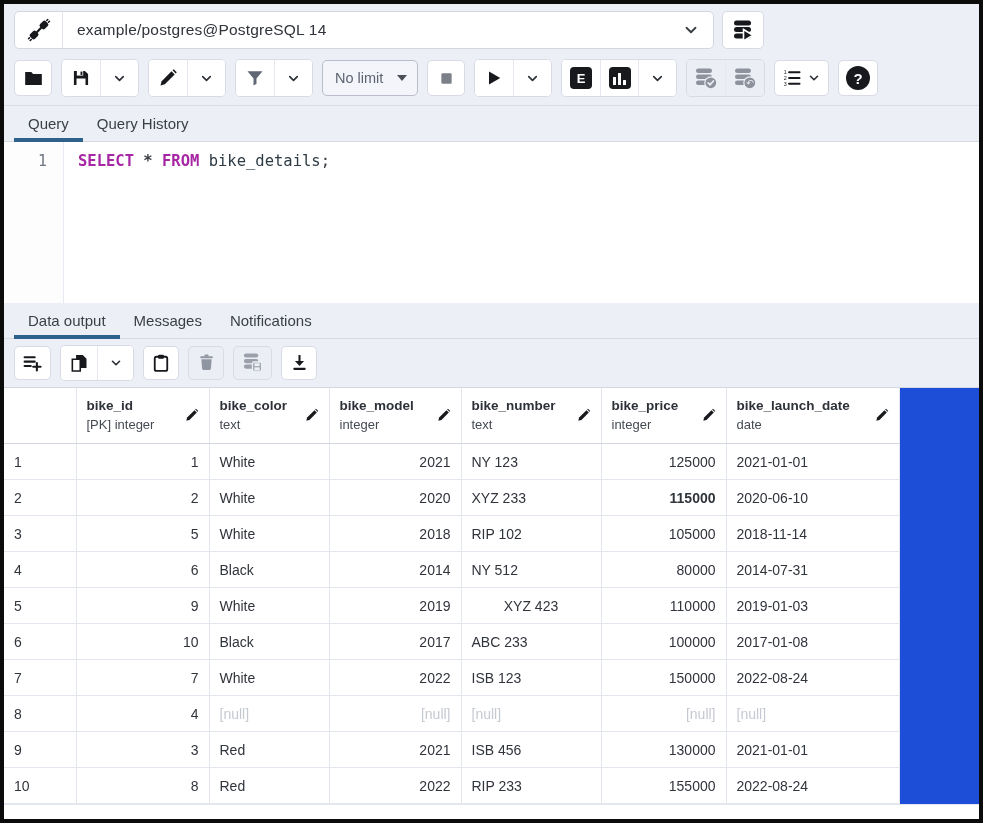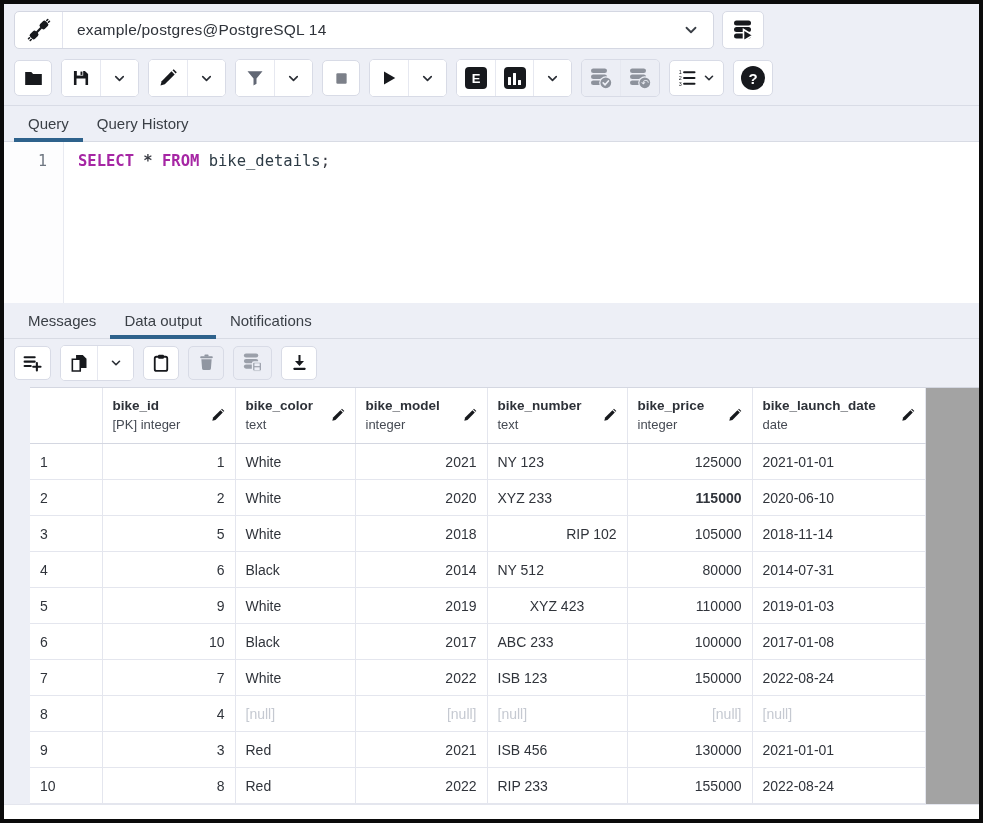--- a/index.html
+++ b/index.html
@@ -41,21 +41,21 @@
   .tok-keyword { color:#a626a4; font-weight:bold; }
   .tok-operator { color:#383a42; font-weight:bold; }
   .tok-identifier { color:#2d3b45; }
   .tok-punctuation { color:#383a42; }
 
   
   .res-toolbar { display:flex; align-items:center; gap:9px; padding:6px 10px; background:#edeff6; }
   .res-toolbar .tbtn { height:34px; min-width:36px; }
 
   
-  .grid-area { background:#a3a3a3; border-top:1px solid #d4d7e1;margin-left:26px; }
+  .grid-area { background:#1d4ed8; border-top:1px solid #d4d7e1; }
   table.grid { border-collapse:collapse; table-layout:fixed; width:895px; font-size:14px; color:#30343b; }
   .grid th, .grid td { border-right:1px solid #e4e6ee; border-bottom:1px solid #e4e6ee; padding:0 10px; overflow:hidden; white-space:nowrap; }
   .grid thead th { height:56px; border-bottom:1px solid #d4d7e1; text-align:left; vertical-align:middle; font-weight:normal; background:#fff; cursor:pointer; }
   .grid td { height:36px; background:#fff; cursor:cell; }
   .hdr-flex { display:flex; align-items:center; justify-content:space-between; gap:4px; }
   .hdr-name { font-weight:bold; font-size:13.5px; color:#2d3138; line-height:1.35; }
   .hdr-type { font-weight:normal; font-size:13px; color:#454a53; line-height:1.35; }
   .rownum { color:#30343b; background:#fff; cursor:pointer; }
   .null-val { color:#c5c9d1; }
   .bottom-strip { background:#fff; flex:0 0 15px; border-top:1px solid #e4e6ee; }
@@ -157,20 +157,24 @@
       </button>
       <button class="tbtn">
         <span>
           <svg width="15" height="15" viewBox="0 0 24 24" fill="none" stroke="#2b2f36" stroke-width="2.6" stroke-linecap="round" stroke-linejoin="round">
               <path d="M6 9l6 6 6-6"></path>
             </svg>
         </span>
       </button>
     </div>
 
+    <div class="limit-select">
+      <span>No limit</span>
+      <span class="caret-down"></span>
+    </div>
 
     <button class="tbtn">
       <span>
         <svg width="19" height="19" viewBox="0 0 24 24" fill="#7c8089">
             <rect x="5.5" y="5.5" width="13" height="13" rx="1.5"></rect>
           </svg>
       </span>
     </button>
 
     <div class="bgroup">
@@ -270,22 +274,22 @@
   </div>
 
   <div class="editor">
     <div class="gutter">
       <span>1</span>
     </div>
     <div class="code" id="sql-line"><span class="tok-keyword">SELECT</span><span class="tok-punctuation"> </span><span class="tok-operator">*</span><span class="tok-punctuation"> </span><span class="tok-keyword">FROM</span><span class="tok-identifier"> bike_details</span><span class="tok-punctuation">;</span></div>
   </div>
 
   <div class="tabs">
+    <div class="tab active">Data output</div>
     <div class="tab">Messages</div>
-    <div class="tab active">Data output</div>
     <div class="tab">Notifications</div>
   </div>
 
   <div class="res-toolbar">
     <button class="tbtn">
       <span>
         <svg width="21" height="21" viewBox="0 0 24 24" fill="none" stroke="#17191d" stroke-width="2.4" stroke-linecap="round">
           <line x1="3" y1="6" x2="14.5" y2="6"></line>
             <line x1="3" y1="11" x2="14.5" y2="11"></line>
             <line x1="3" y1="16" x2="10" y2="16"></line>
@@ -472,21 +476,21 @@
             <td style="text-align: right; padding-left: 15px;">2020</td>
             <td style="text-align: left;">XYZ 233</td>
             <td style="text-align: right; font-weight: bold;">115000</td>
             <td style="text-align: left;">2020-06-10</td>
           </tr>
           <tr>
             <td class="rownum">3</td>
             <td style="text-align: right;">5</td>
             <td style="text-align: left;">White</td>
             <td style="text-align: right;">2018</td>
-            <td style="text-align: right;">RIP 102</td>
+            <td style="text-align: left;">RIP 102</td>
             <td style="text-align: right;">105000</td>
             <td style="text-align: left;">2018-11-14</td>
           </tr>
           <tr>
             <td class="rownum">4</td>
             <td style="text-align: right;">6</td>
             <td style="text-align: left;">Black</td>
             <td style="text-align: right;">2014</td>
             <td style="text-align: left;">NY 512</td>
             <td style="text-align: right;">80000</td>

